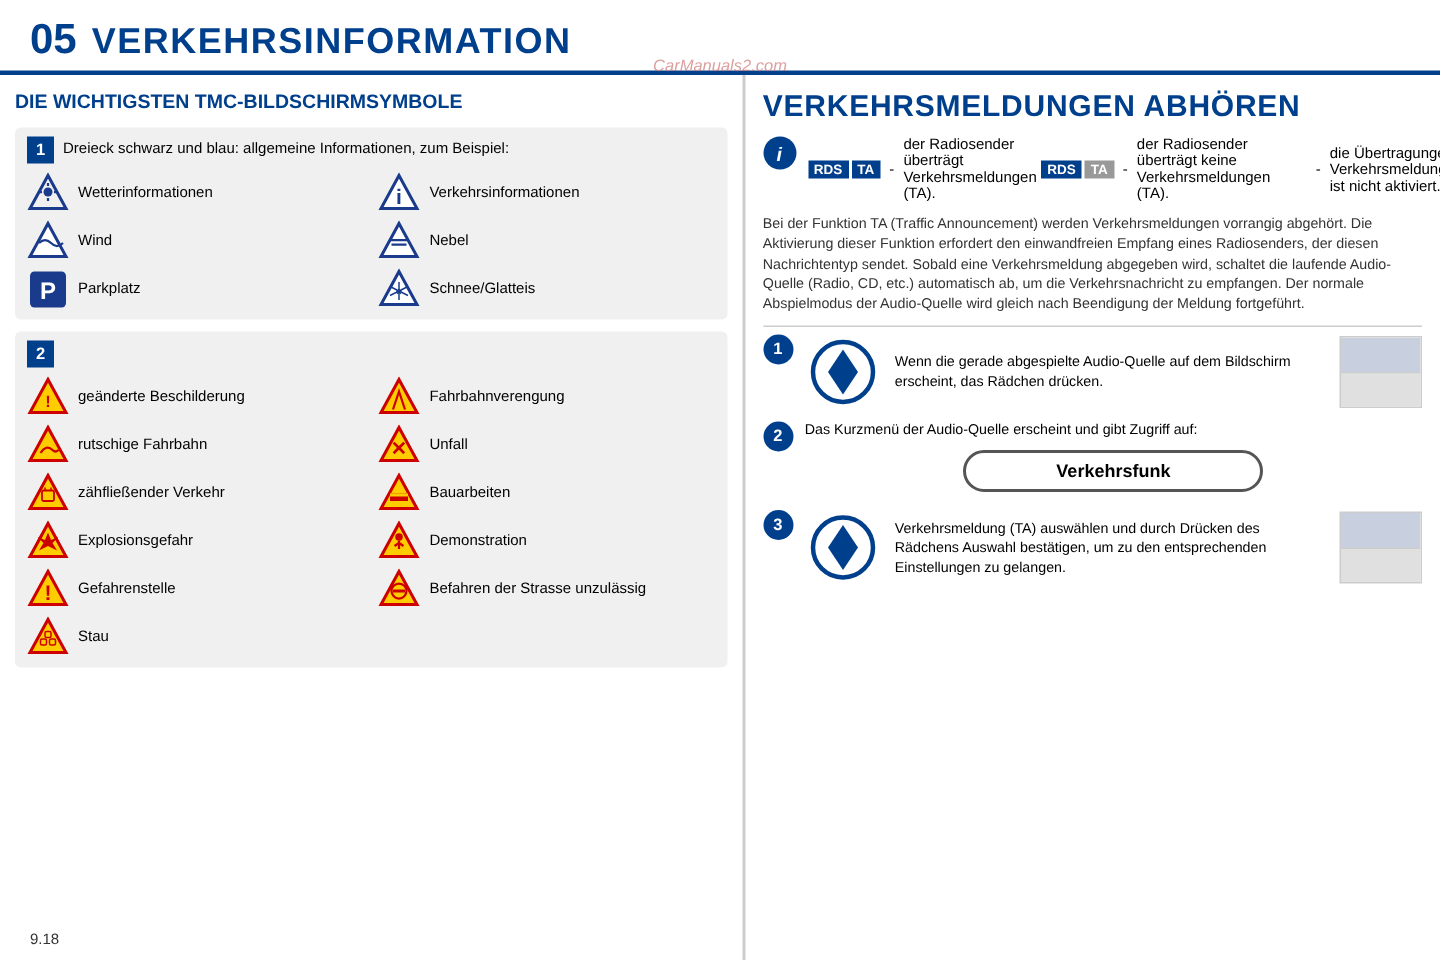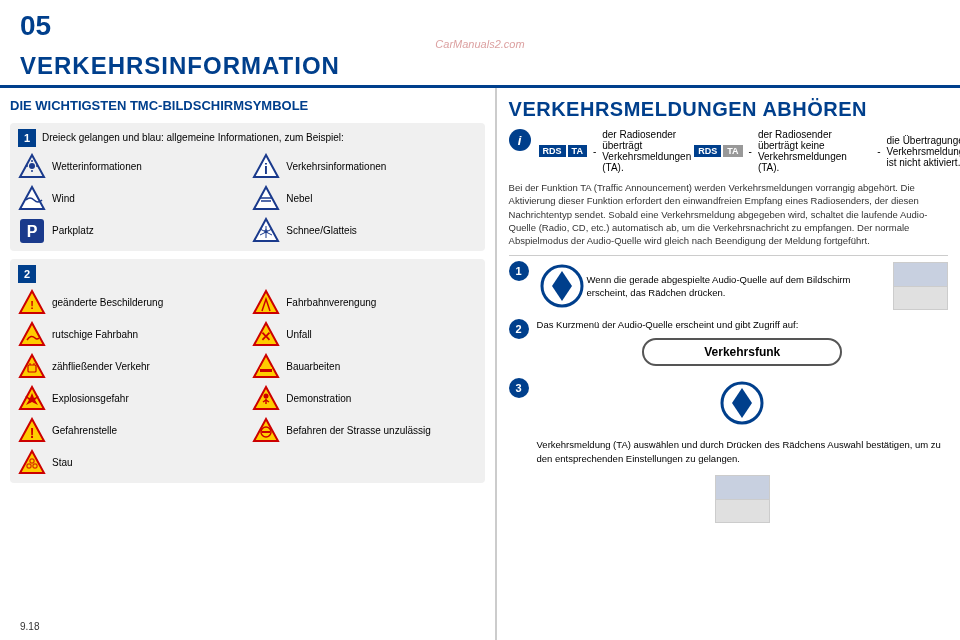--- a/index.html
+++ b/index.html
@@ -14,21 +14,20 @@
     }
 
     
     .header {
       background: #fff;
       padding: 10px 20px 5px 20px;
       border-bottom: 3px solid #003f8c;
       display: flex;
       align-items: baseline;
       gap: 10px;
-      flex-direction: column;
     }
     .header-number {
       font-size: 28px;
       font-weight: bold;
       color: #003f8c;
     }
     .header-title {
       font-size: 24px;
       font-weight: bold;
       color: #003f8c;
@@ -298,21 +297,21 @@
 <div class="main-content">
 
   <div class="left-panel">
     <div class="left-section-title">
       <span>DIE WICHTIGSTEN TMC-BILDSCHIRMSYMBOLE</span>
     </div>
 
     <div class="section-block">
       <div class="section-header">
         <span class="numbered-box">1</span>
-        <span>Dreieck gelangen und blau: allgemeine Informationen, zum Beispiel:</span>
+        <span>Dreieck schwarz und blau: allgemeine Informationen, zum Beispiel:</span>
       </div>
       <div class="icon-grid">
 
         <div class="icon-item">
           <svg class="traffic-icon" viewBox="0 0 28 28">
             <polygon points="14,2 26,24 2,24" class="triangle-blue" fill="white" stroke="#1a3a8c" stroke-width="2"></polygon>
             <circle cx="14" cy="13" r="3" fill="#1a3a8c"></circle>
             <line x1="14" y1="7" x2="14" y2="9" stroke="#1a3a8c" stroke-width="1.5"></line>
             <line x1="14" y1="17" x2="14" y2="19" stroke="#1a3a8c" stroke-width="1.5"></line>
             <line x1="8" y1="13" x2="10" y2="13" stroke="#1a3a8c" stroke-width="1.5"></line>
@@ -509,21 +508,21 @@
 
     <div class="info-text-block">Bei der Funktion TA (Traffic Announcement) werden Verkehrsmeldungen vorrangig abgehört. Die Aktivierung dieser Funktion erfordert den einwandfreien Empfang eines Radiosenders, der diesen Nachrichtentyp sendet. Sobald eine Verkehrsmeldung abgegeben wird, schaltet die laufende Audio-Quelle (Radio, CD, etc.) automatisch ab, um die Verkehrsnachricht zu empfangen. Der normale Abspielmodus der Audio-Quelle wird gleich nach Beendigung der Meldung fortgeführt.</div>
 
     <hr class="divider-line">
 
     <div class="step-row">
       <div class="step-circle">1</div>
       <div class="step-content">
         <div style="display:flex;flex-direction:column;align-items:center;justify-content:center;flex:1;">
 
-          <div style="display:flex;align-items:center;gap:0;width:100%;">
+          <div style="display:flex;align-items:center;gap:10px;width:100%;">
             <svg width="50" height="50" viewBox="0 0 50 50">
               <circle cx="25" cy="25" r="20" fill="none" stroke="#003f8c" stroke-width="3"></circle>
               <polygon points="25,10 35,25 25,40 15,25" fill="#003f8c"></polygon>
             </svg>
             <span style="font-size:9.5px;line-height:1.4;flex:1;">Wenn die gerade abgespielte Audio-Quelle auf dem Bildschirm erscheint, das Rädchen drücken.</span>
             <div class="step-mini-image">
               <div class="mini-img-row" style="background:#c8d0e0;"></div>
               <div class="mini-img-row" style="background:#e0e0e0;border-bottom:none;"></div>
             </div>
           </div>
@@ -535,21 +534,21 @@
       <div class="step-circle">2</div>
       <div class="step-content" style="flex-direction:column;gap:4px;">
         <span style="font-size:9.5px;">Das Kurzmenü der Audio-Quelle erscheint und gibt Zugriff auf:</span>
         <div class="verkehrsfunk-btn">Verkehrsfunk</div>
       </div>
     </div>
 
     <div class="step-row">
       <div class="step-circle">3</div>
       <div class="step-content">
-        <div style="display:flex;align-items:center;gap:10px;width:100%;flex-direction:column;">
+        <div style="display:flex;align-items:center;gap:10px;width:100%;">
           <svg width="50" height="50" viewBox="0 0 50 50">
             <circle cx="25" cy="25" r="20" fill="none" stroke="#003f8c" stroke-width="3"></circle>
             <polygon points="25,10 35,25 25,40 15,25" fill="#003f8c"></polygon>
           </svg>
           <span style="font-size:9.5px;line-height:1.4;flex:1;">Verkehrsmeldung (TA) auswählen und durch Drücken des Rädchens Auswahl bestätigen, um zu den entsprechenden Einstellungen zu gelangen.</span>
           <div class="step-mini-image">
             <div class="mini-img-row" style="background:#c8d0e0;"></div>
             <div class="mini-img-row" style="background:#e0e0e0;border-bottom:none;"></div>
           </div>
         </div>

